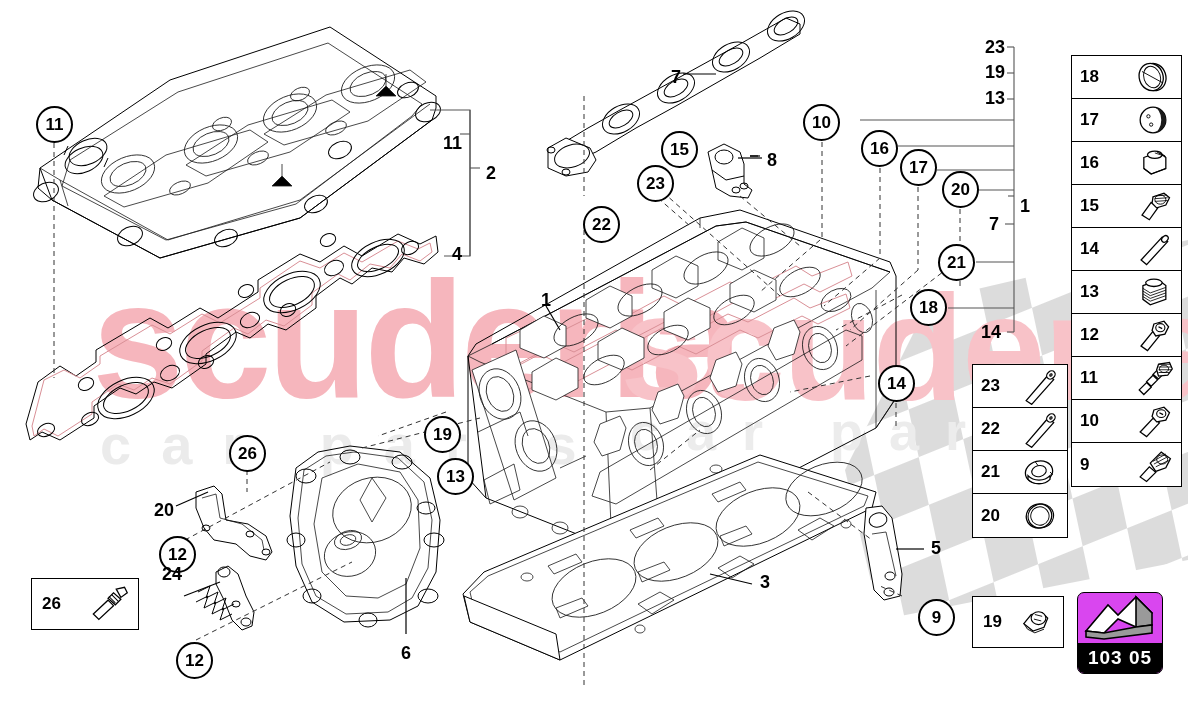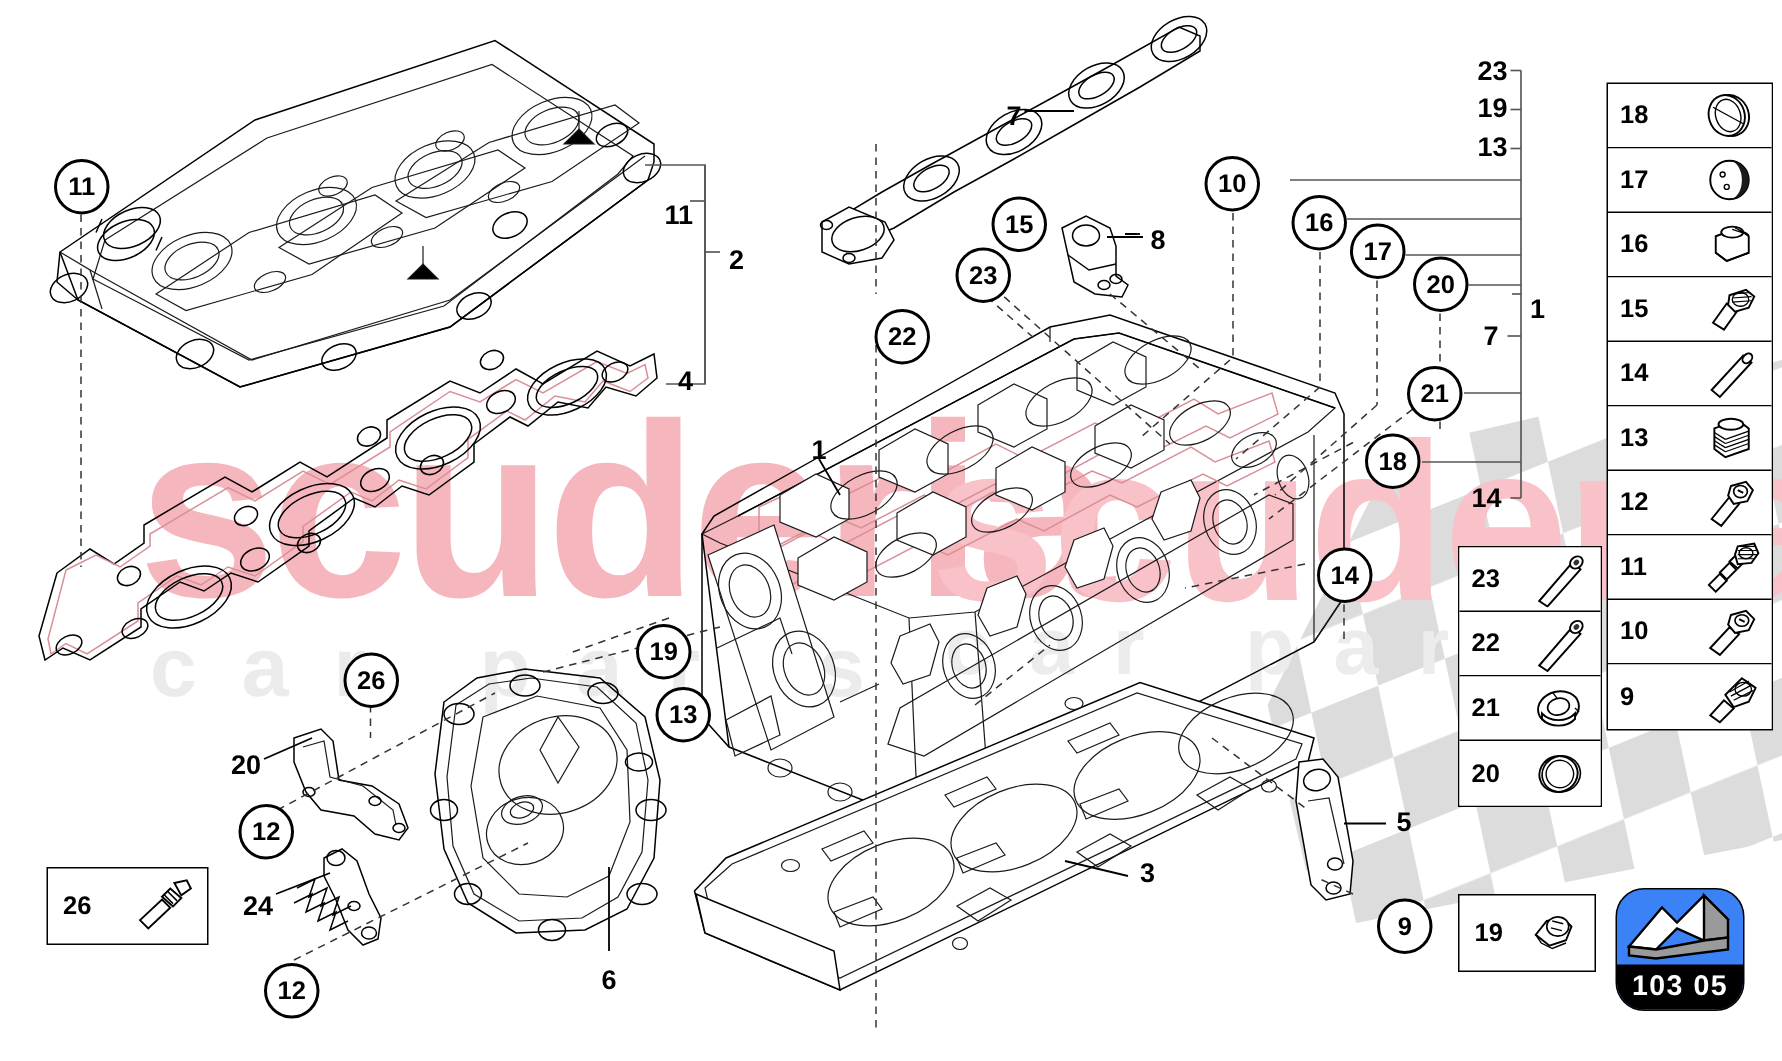--- a/index.html
+++ b/index.html
@@ -70,22 +70,22 @@
   .pcell .pico{
     position:absolute;right:6px;top:50%;transform:translateY(-50%);
     width:44px;height:38px;
   }
 
   
   .sbox{position:absolute;border:1.5px solid #000;background:#fff;}
 
   
   .logo{
-    position:absolute;width:84px;height:80px;background:#3b82f6;
-    border:1.5px solid #000;border-radius:19px;overflow:hidden;
+    position:absolute;width:84px;height:80px;background:#d946ef;
+    border:1.5px solid #000;border-radius:7px;overflow:hidden;
   }
   .logo .logoart{position:absolute;left:0;top:0;width:84px;height:50px;}
   .logo .logobar{
     position:absolute;left:0;bottom:0;width:84px;height:30px;background:#000;
     color:#fff;font-weight:bold;font-size:19px;
     display:flex;align-items:center;justify-content:center;letter-spacing:1px;
   }
 </style>
 </head>
 <body>
@@ -543,21 +543,21 @@
   <div class="numlab" style="left:671px;top:67px">7</div>
   <div class="numlab" style="left:767px;top:150px">8</div>
   <div class="numlab" style="left:541px;top:290px">1</div>
   <div class="numlab" style="left:985px;top:37px">23</div>
   <div class="numlab" style="left:985px;top:62px">19</div>
   <div class="numlab" style="left:985px;top:88px">13</div>
   <div class="numlab" style="left:1020px;top:196px">1</div>
   <div class="numlab" style="left:989px;top:214px">7</div>
   <div class="numlab" style="left:981px;top:322px">14</div>
   <div class="numlab" style="left:154px;top:500px">20</div>
-  <div class="numlab" style="left:162px;top:594px">24</div>
+  <div class="numlab" style="left:162px;top:564px">24</div>
   <div class="numlab" style="left:401px;top:643px">6</div>
   <div class="numlab" style="left:760px;top:572px">3</div>
   <div class="numlab" style="left:931px;top:538px">5</div>
 
   <div class="ptable" id="ptable-right" style="left:1071px;top:55px;width:109px">
       <div class="pcell">
         <span class="pnum">18</span>
         <span class="pico"><svg viewBox="0 0 48 40" width="44" height="38">
             <ellipse cx="25" cy="20" rx="13" ry="15" transform="rotate(-18 25 20)" stroke="#000" stroke-width="1.4" fill="#fff"></ellipse>
             <ellipse cx="22" cy="20" rx="13" ry="15" transform="rotate(-18 22 20)" stroke="#000" stroke-width="1.4" fill="#fff"></ellipse>

